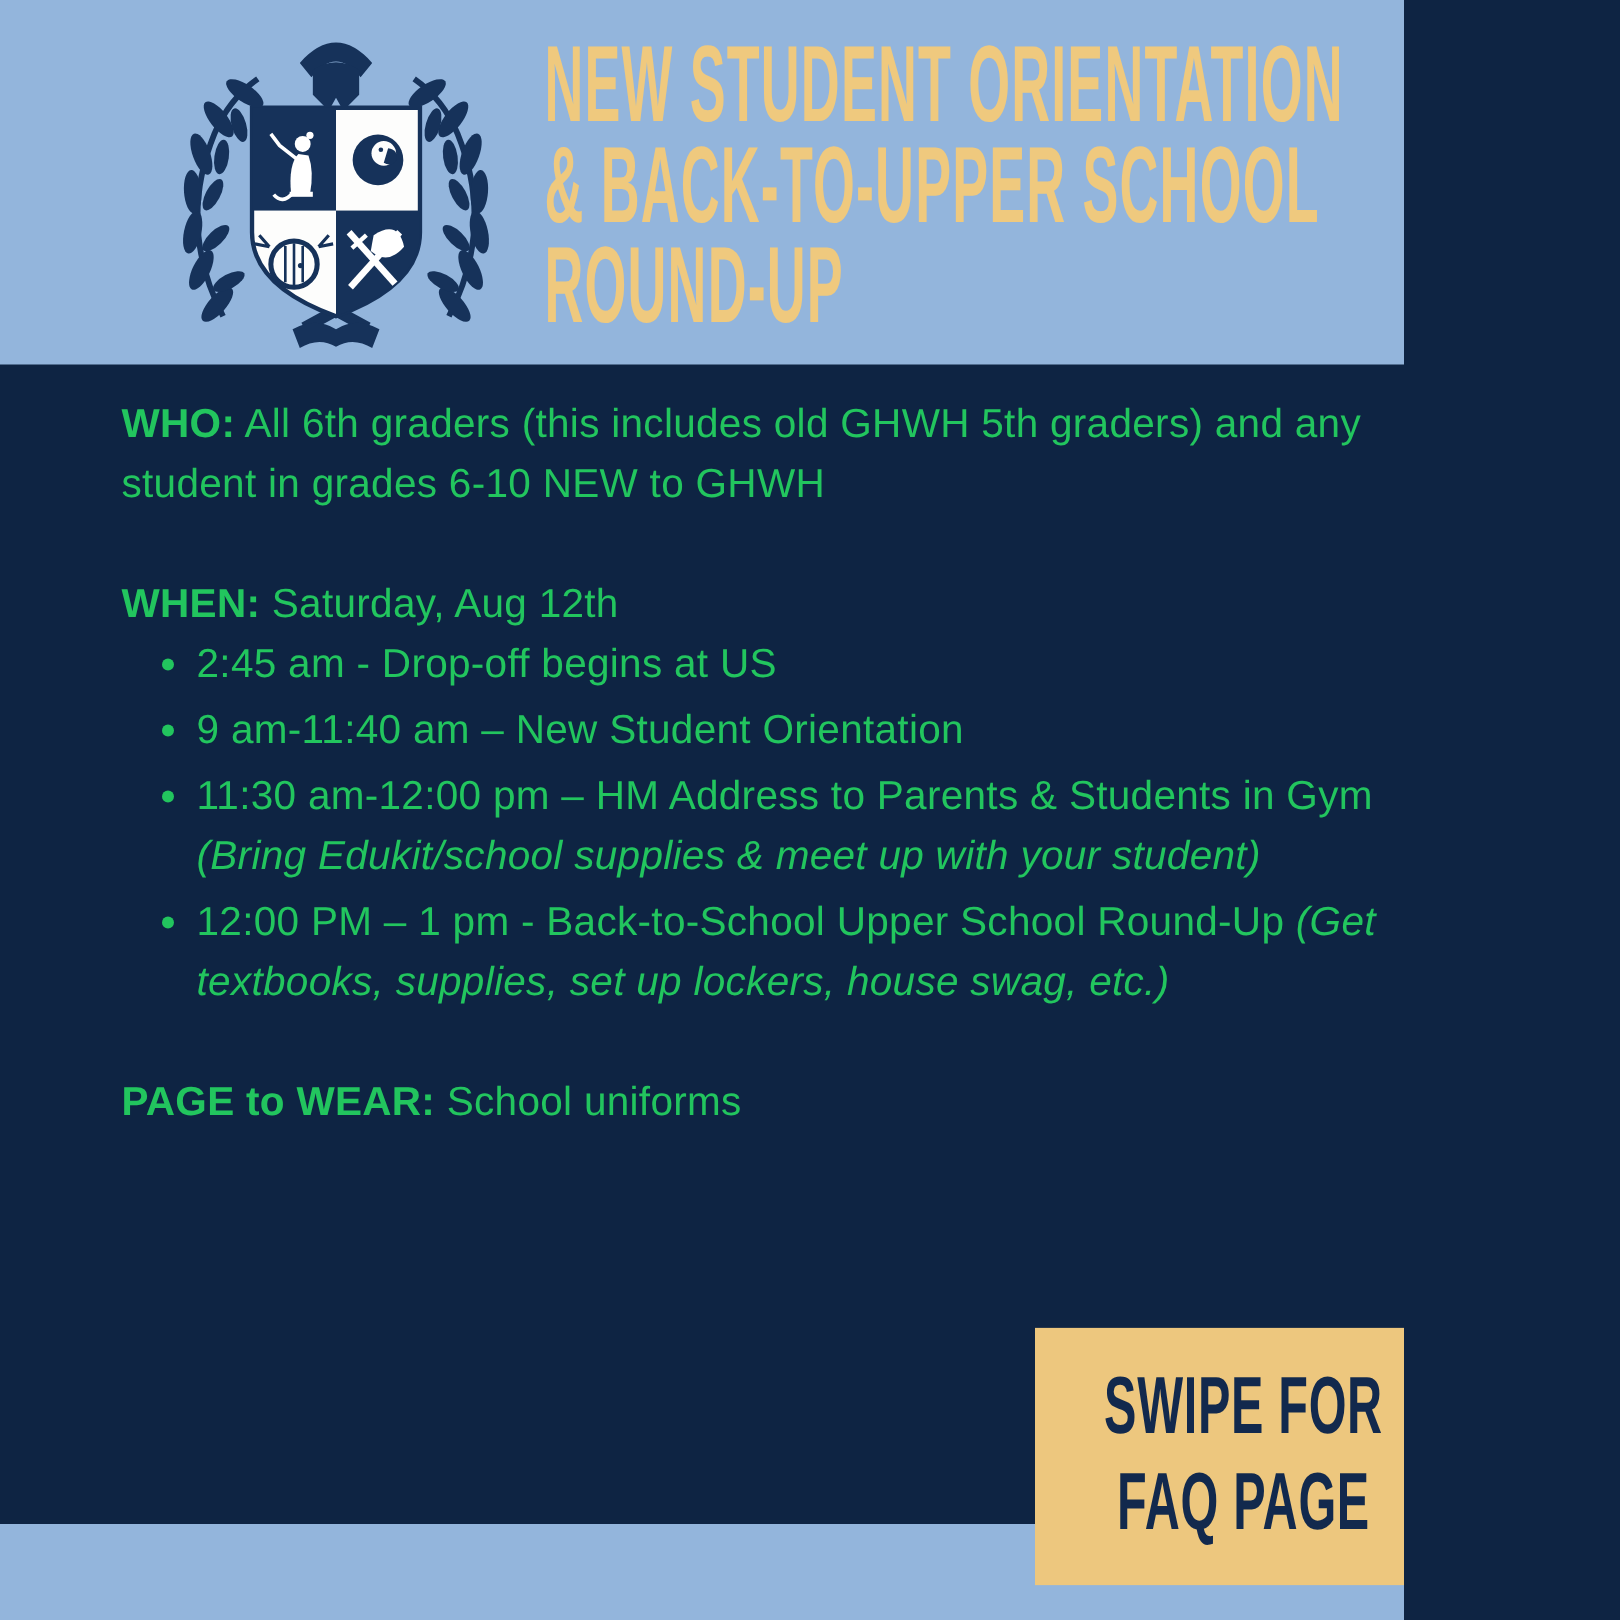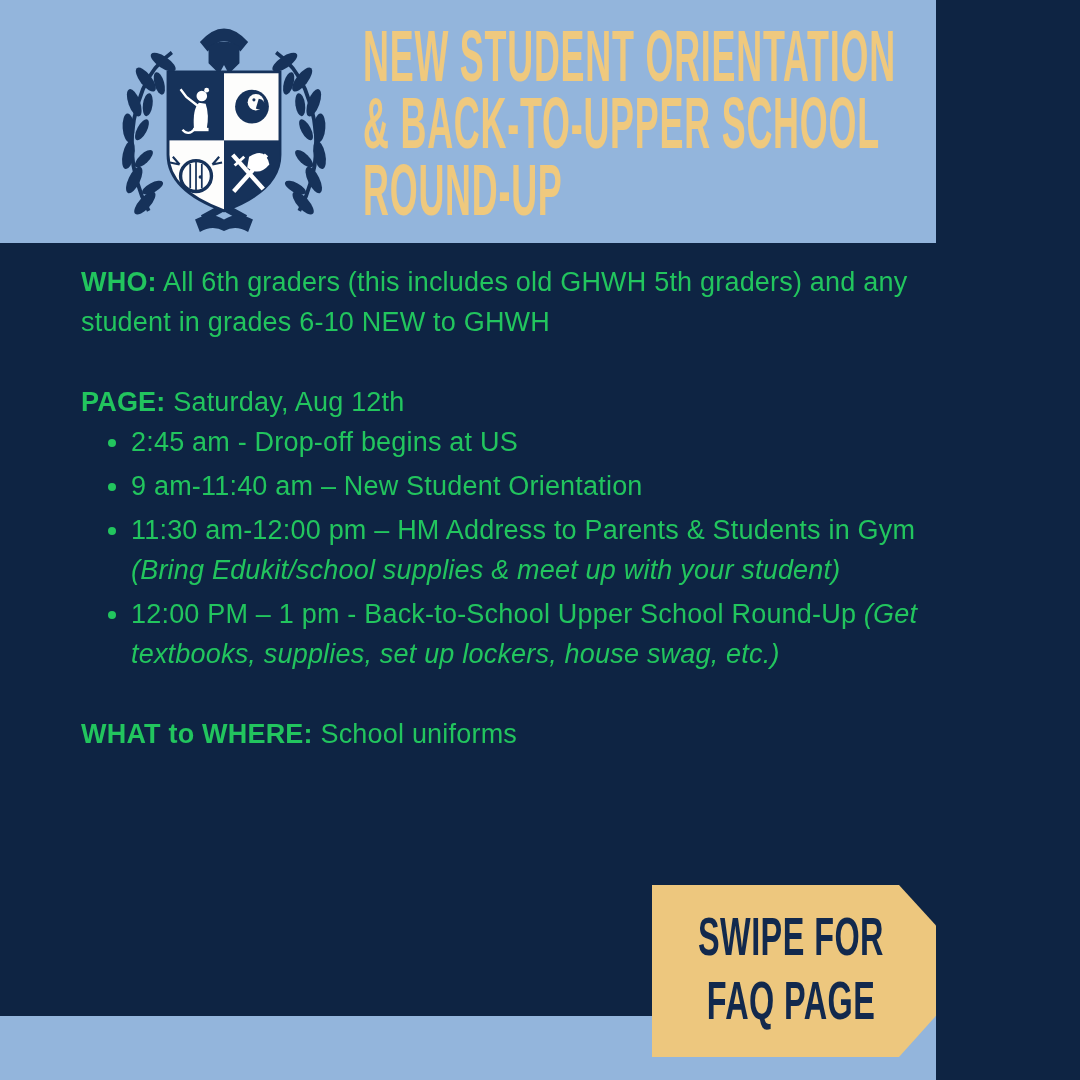--- a/index.html
+++ b/index.html
@@ -20,21 +20,21 @@
 
   .body{position:absolute;left:81px;top:262px;width:930px;color:#22c55e;
     font-size:27px;line-height:40px;letter-spacing:0.2px;}
   .body p{margin:0 0 40px;white-space:pre-wrap;}
   .body p[data-name="section-when"]{margin-bottom:0;}
   .body ul{margin:0 0 40px;padding-left:50px;list-style:disc;}
   .body li{white-space:pre-wrap;margin:0 0 4px;}
   .body strong{font-weight:700;}
   .body em{}
 
-  .swipe-arrow{position:absolute;left:652px;top:885px;width:325px;height:172px;
+  .swipe-arrow{position:absolute;left:690px;top:885px;width:325px;height:172px;
     background:#EDC77E;z-index:5;cursor:pointer;
     clip-path:polygon(0 0,76% 0,100% 49.5%,76% 100%,0 100%);}
   .arrow-text{position:absolute;left:0;top:20px;width:278px;text-align:center;
     color:#12294D;font-weight:700;font-size:36px;line-height:64px;}
   .arrow-text span{display:block;transform:scale(0.9,1.5);white-space:nowrap;letter-spacing:0.5px;}
 </style>
 </head>
 <body>
 
 <div class="poster" data-name="poster">
@@ -129,30 +129,30 @@
     <h1 class="title" data-name="page-title">
       <span data-name="title-line-1">NEW STUDENT ORIENTATION</span>
       <span data-name="title-line-2">&amp; BACK-TO-UPPER SCHOOL</span>
       <span data-name="title-line-3">ROUND-UP</span>
     </h1>
   </header>
 
   <main class="body" data-name="body-sections">
       <p data-name="section-who"><strong>WHO:</strong> All 6th graders (this includes old GHWH 5th graders) and any
 student in grades 6-10 NEW to GHWH</p>
-      <p data-name="section-when"><strong>PAGE:</strong> Saturday, Aug 12th</p>
+      <p data-name="section-when"><strong>WHEN:</strong> Saturday, Aug 12th</p>
       <ul data-name="when-schedule-list">
         <li data-name="schedule-item">2:45 am - Drop-off begins at US</li>
         <li data-name="schedule-item">9 am-11:40 am – New Student Orientation</li>
         <li data-name="schedule-item">11:30 am-12:00 pm – HM Address to Parents &amp; Students in Gym
 <em>(Bring Edukit/school supplies &amp; meet up with your student)</em></li>
         <li data-name="schedule-item">12:00 PM – 1 pm - Back-to-School Upper School Round-Up <em>(Get
 textbooks, supplies, set up lockers, house swag, etc.)</em></li>
       </ul>
-      <p data-name="section-what-to-wear"><strong>WHAT to WHERE:</strong> School uniforms</p>
+      <p data-name="section-what-to-wear"><strong>PAGE to WEAR:</strong> School uniforms</p>
     </main>
 
   <footer class="band-bottom" data-name="footer-band"></footer>
 
   <div class="swipe-arrow" data-name="swipe-for-faq-arrow">
     <div class="arrow-text" data-name="swipe-arrow-label">
       <span data-name="swipe-label-line-1">SWIPE FOR</span>
       <span data-name="swipe-label-line-2">FAQ PAGE</span>
     </div>
   </div>

